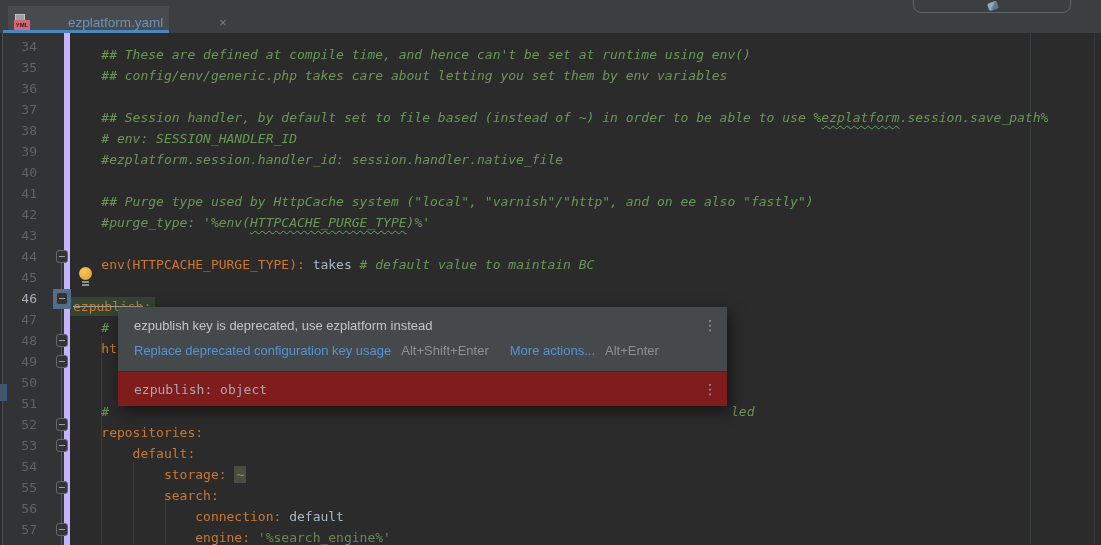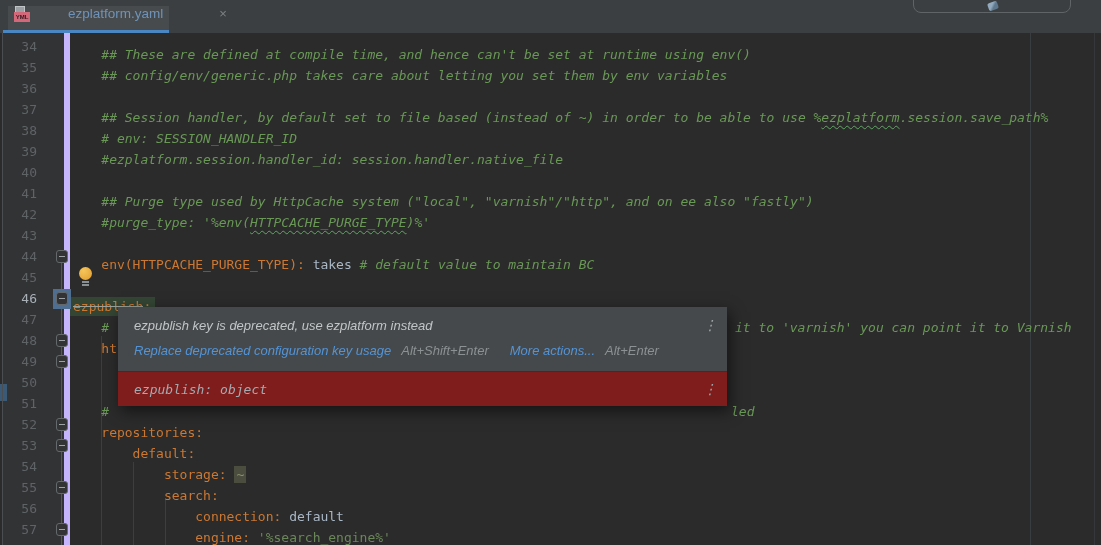--- a/index.html
+++ b/index.html
@@ -2,21 +2,21 @@
 <html><head>
 <meta charset="utf-8">
 <style>
   * { margin:0; padding:0; box-sizing:border-box; }
   html,body { width:1101px; height:545px; overflow:hidden; }
   body { background:#2b2b2b; font-family:"Liberation Sans", sans-serif; position:relative; }
 
   
   .tabbar { position:absolute; left:0; top:0; width:1101px; height:33px; background:#3c3f41; }
   .tab { position:absolute; left:8px; top:6px; width:161px; height:24px; background:#474b4e;
-         display:flex; align-items:flex-start; padding-left:6px;gap:48px; }
+         display:flex; align-items:flex-end; padding-left:6px;gap:48px; }
   .tab-underline { position:absolute; left:3px; top:30px; width:166px; height:3px; background:#4a87c2; }
   .tab-title { color:#6f93b8; font-size:13.5px; margin-left:6px; }
   .tab-close { color:#7d8284; font-size:13px; margin-left:8px; cursor:pointer; }
   .yml-icon { position:relative; width:16px; height:16px; }
   .yml-icon .page { position:absolute; left:1px; top:0; width:10px; height:9px; background:#9aa0a4;
                     border:1px solid #c0c4c6; }
   .yml-icon .badge { position:absolute; left:0; bottom:0; width:16px; height:10px; background:#d2687a;
                      color:#30171c; font-size:6px; font-weight:bold; text-align:center; line-height:10px;
                      letter-spacing:0; }
   .topright-widget { position:absolute; left:913px; top:-14px; width:158px; height:27px;
@@ -65,21 +65,21 @@
 
   
   .bulb { position:absolute; left:78px; top:234px; width:16px; height:21px; cursor:pointer; z-index:4; }
   .bulb .glass { position:absolute; left:1px; top:0; width:13px; height:13px; border-radius:50%;
                  background:radial-gradient(circle at 35% 30%, #f6c55c, #e09c2d); }
   .bulb .b1, .bulb .b2 { position:absolute; left:4px; height:2px; width:7px; background:#8a8f91; }
   .bulb .b1 { top:14px; } .bulb .b2 { top:17px; }
 
   
   .popup { position:absolute; left:118px; top:274px; width:609px; z-index:10;
-           box-shadow:3px 5px 14px rgba(0,0,0,.55); font-size:13px;font-style:italic; }
+           box-shadow:3px 5px 14px rgba(0,0,0,.55); font-size:13px; }
   .popup-top { background:#46494b; height:64px; padding:11px 12px 0 16px; position:relative; }
   .popup-title { color:#c2c5c7; }
   .popup-actions { margin-top:10px; display:flex; align-items:flex-start; }
   .popup-link { color:#5394d6; cursor:pointer; }
   .popup-sc { color:#8c9193; margin-left:10px; }
   .popup-more { color:#5394d6; margin-left:21px; cursor:pointer; }
   .kebab { position:absolute; right:10px; color:#9fa5a9; font-size:14px; line-height:14px; cursor:pointer; }
   .popup-top .kebab { top:11px; }
   .popup-doc { background:#7f1d1d; border-top:1px solid #303234; height:35px; position:relative;
                display:flex; align-items:center; padding-left:16px; }
@@ -207,21 +207,21 @@
       <div class="crow"><span class="seg-c">    ## Session handler, by default set to file based (instead of ~) in order to be able to use %</span><span class="seg-cw">ezplatform</span><span class="seg-c">.session.save_path%</span></div>
       <div class="crow"><span class="seg-c">    # env: SESSION_HANDLER_ID</span></div>
       <div class="crow"><span class="seg-c">    #ezplatform.session.handler_id: session.handler.native_file</span></div>
       <div class="crow"></div>
       <div class="crow"><span class="seg-c">    ## Purge type used by HttpCache system ("local", "varnish"/"http", and on ee also "fastly")</span></div>
       <div class="crow"><span class="seg-c">    #purge_type: '%env(</span><span class="seg-cw">HTTPCACHE_PURGE_TYPE</span><span class="seg-c">)%'</span></div>
       <div class="crow"></div>
       <div class="crow"><span class="seg-k">    env(HTTPCACHE_PURGE_TYPE):</span><span class="seg-p"> takes </span><span class="seg-c"># default value to maintain BC</span></div>
       <div class="crow"></div>
       <div class="crow"><span class="seg-ks">ezpublish</span><span class="seg-kh">:</span></div>
-      <div class="crow"><span class="seg-c">    # </span><span class="seg-c frag" style="left: 665px;">it to 'varnish' you can point it to Varnish</span></div>
+      <div class="crow"><span class="seg-c">    # </span></div>
       <div class="crow"><span class="seg-k">    ht</span></div>
       <div class="crow"></div>
       <div class="crow"></div>
       <div class="crow"><span class="seg-c">    # </span><span class="seg-c frag" style="left: 661px;">led</span></div>
       <div class="crow"><span class="seg-k">    repositories:</span></div>
       <div class="crow"><span class="seg-k">        default:</span></div>
       <div class="crow"><span class="seg-k">            storage: </span><span class="seg-tl">~</span></div>
       <div class="crow"><span class="seg-k">            search:</span></div>
       <div class="crow"><span class="seg-k">                connection: </span><span class="seg-p">default</span></div>
       <div class="crow"><span class="seg-k">                engine: </span><span class="seg-s">'%search_engine%'</span></div>

